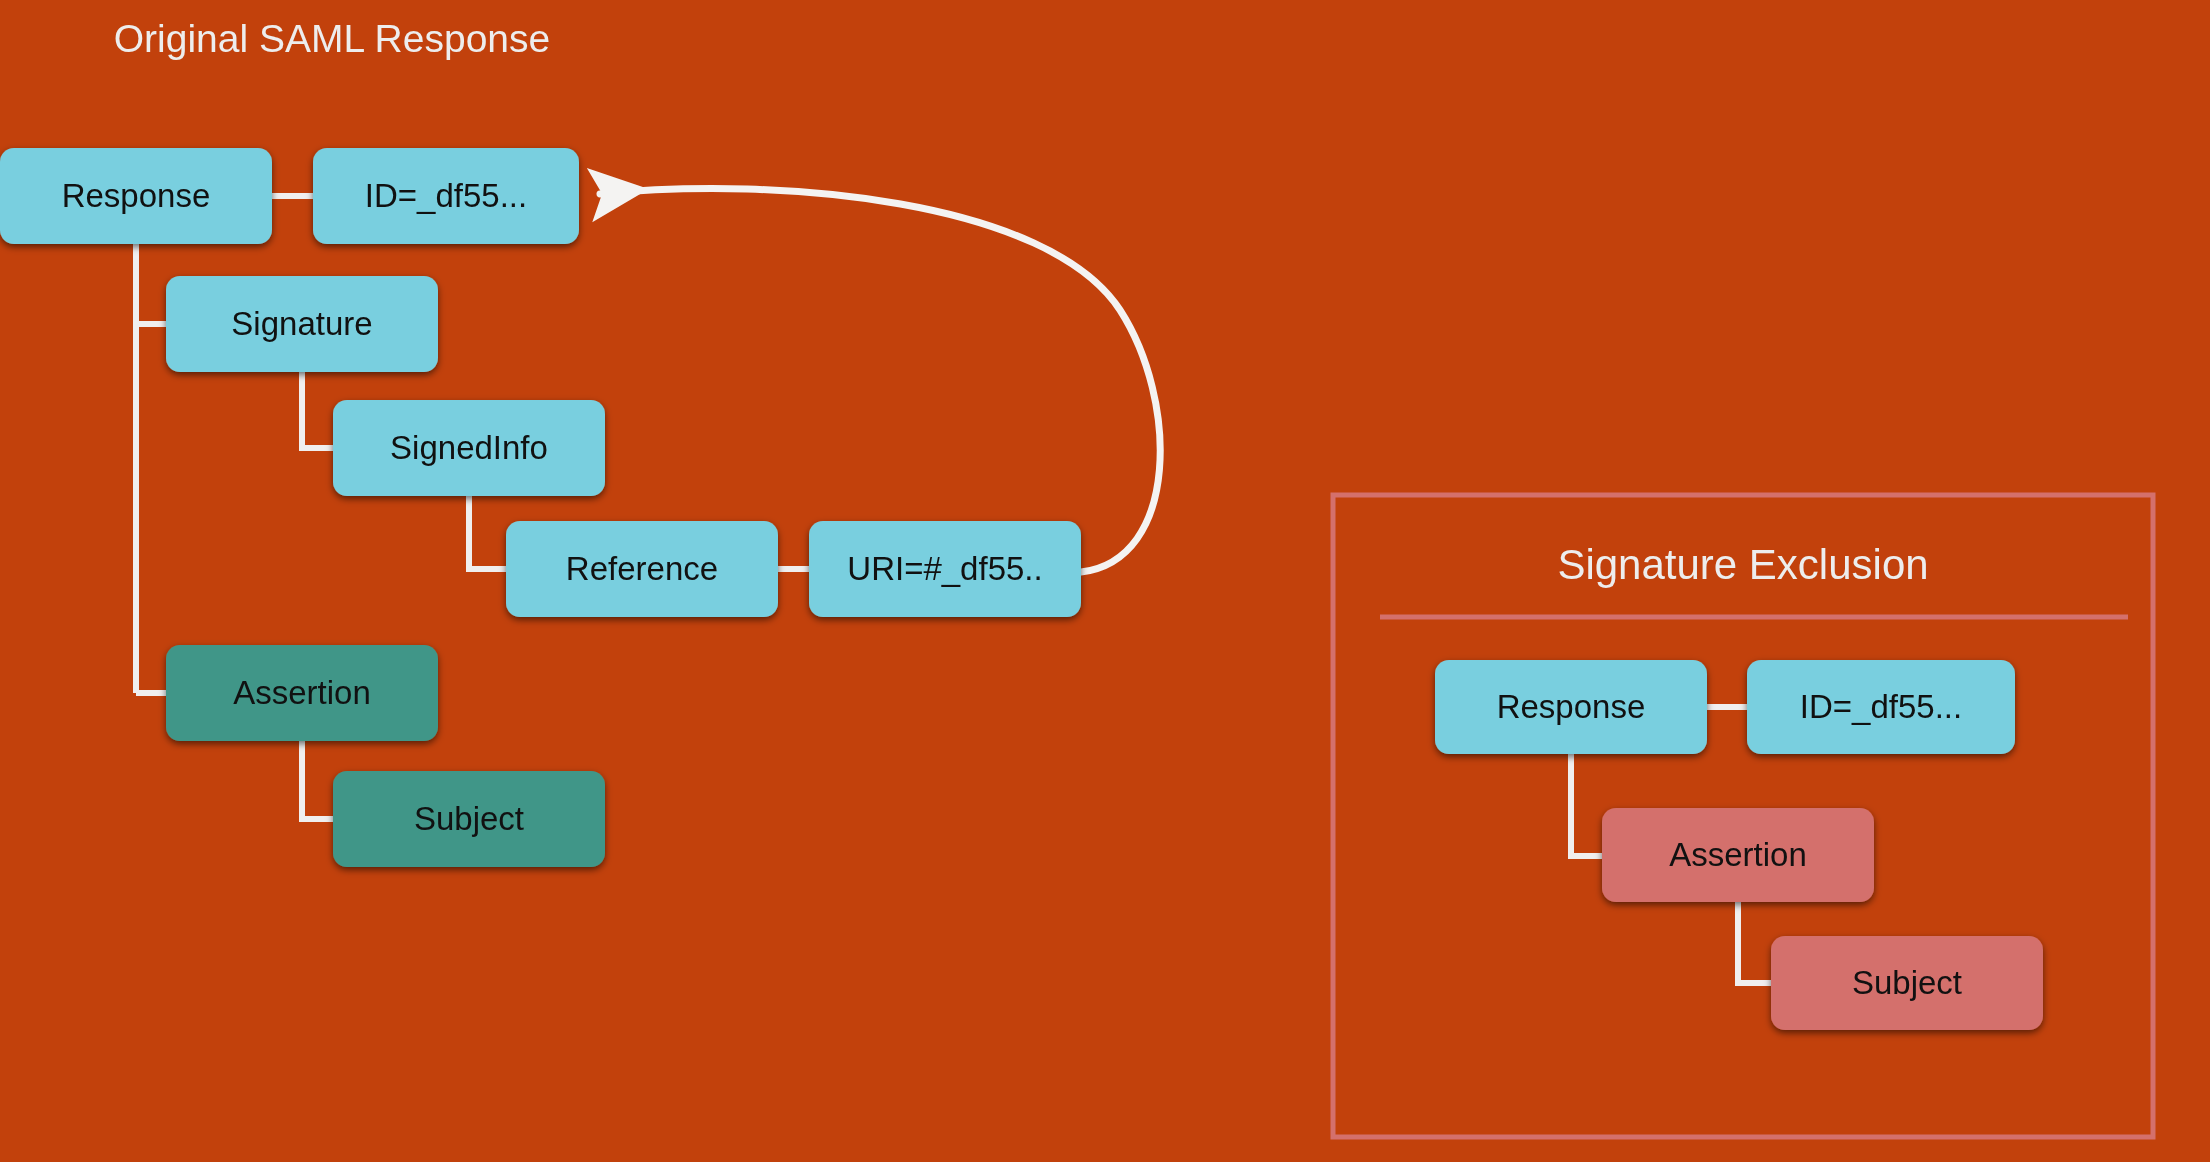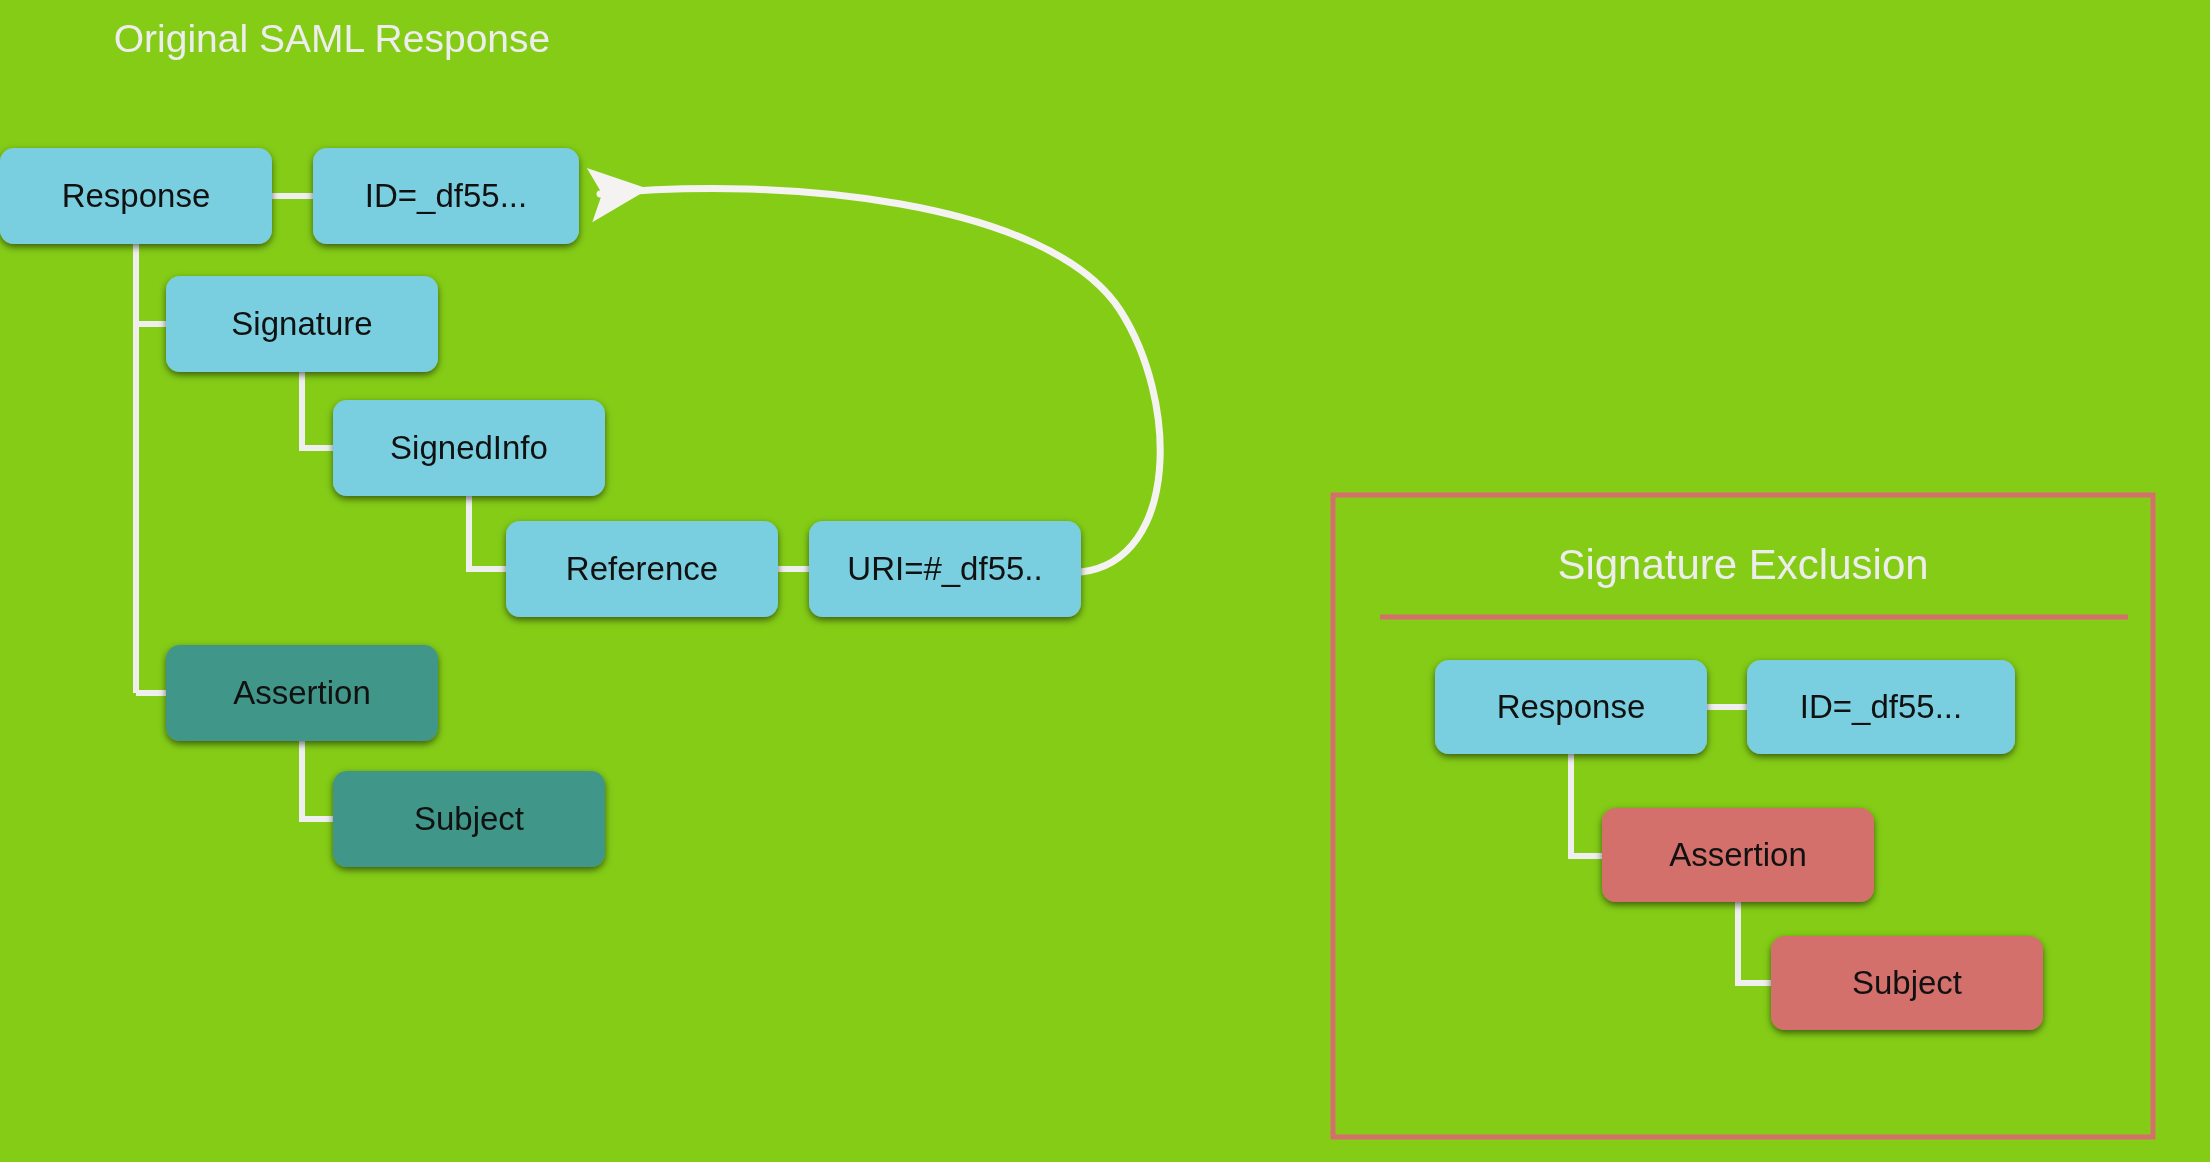--- a/index.html
+++ b/index.html
@@ -1,18 +1,18 @@
 <!DOCTYPE html>
 <html><head>
 <meta charset="utf-8">
 <style>
   html,body{margin:0;padding:0;background:#222222;}
   body{width:2210px;height:1162px;overflow:hidden;
        font-family:"Liberation Sans","DejaVu Sans",sans-serif;}
-  #stage{position:relative;width:2210px;height:1162px;background:#84cc16;}
+  #stage{position:relative;width:2210px;height:1162px;background:#c2410c;}
   svg{position:absolute;top:0;left:0;width:2210px;height:1162px;display:block;}
   .node-label{font-family:"Liberation Sans","DejaVu Sans",sans-serif;
               font-size:33px;fill:#111111;text-anchor:middle;dominant-baseline:middle;}
   .diagram-title{font-family:"Liberation Sans","DejaVu Sans",sans-serif;
                  font-size:39px;fill:#ededed;text-anchor:middle;dominant-baseline:middle;}
   .panel-title{font-family:"Liberation Sans","DejaVu Sans",sans-serif;
                font-size:42px;fill:#ededed;text-anchor:middle;dominant-baseline:middle;}
   .edge{stroke:#f0efef;stroke-width:6;fill:none;stroke-linecap:butt;}
   .arrow-path{stroke:#f4f3f2;stroke-width:7;fill:none;stroke-linecap:round;}
   .box{filter:url(#boxshadow);}

